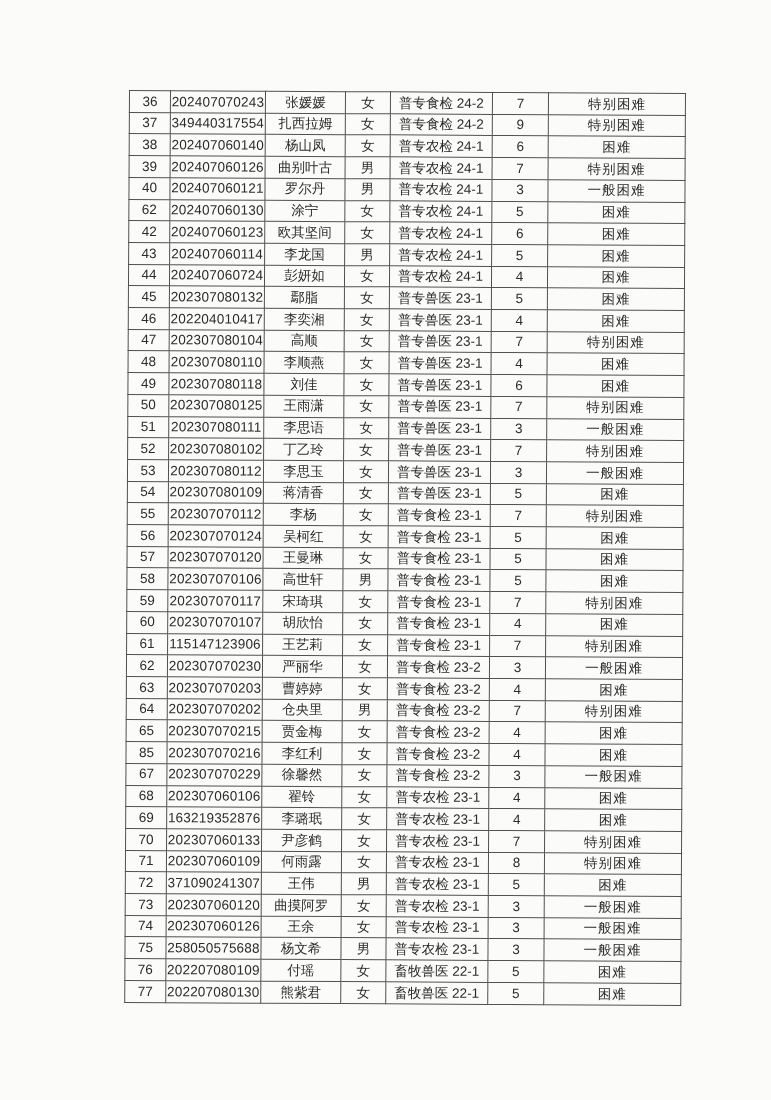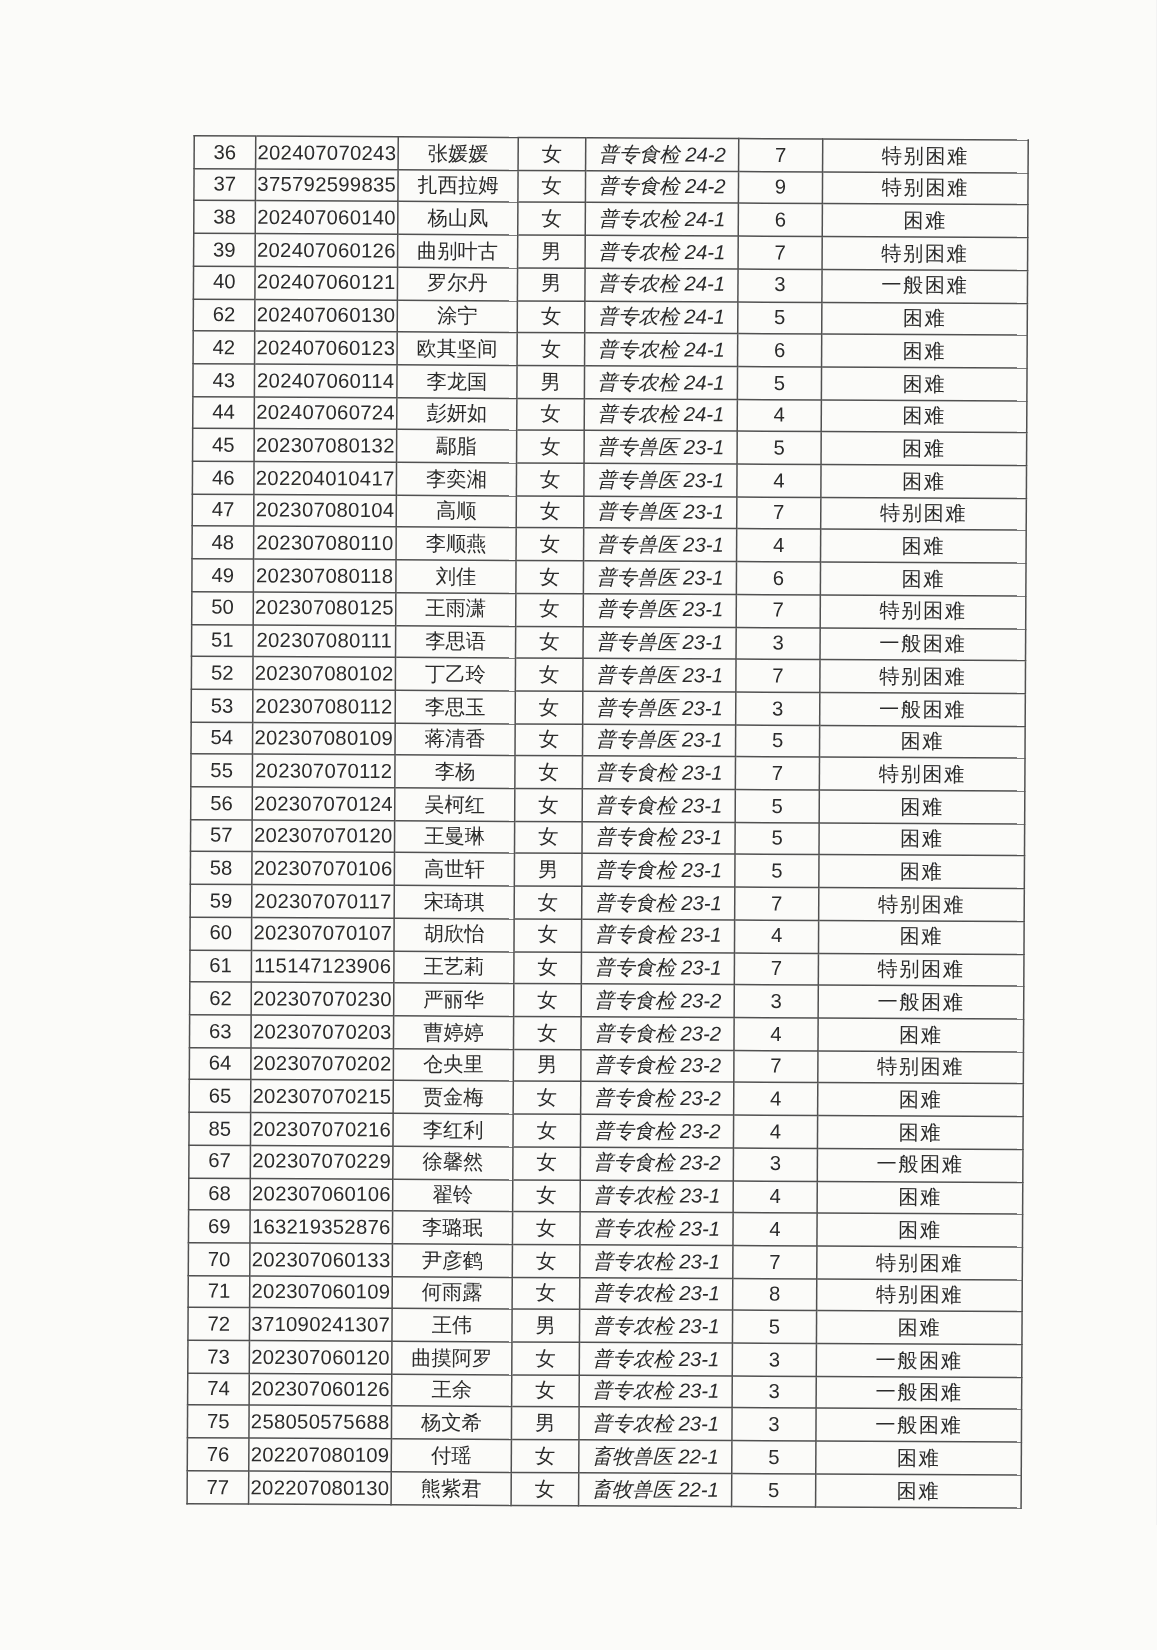--- a/index.html
+++ b/index.html
@@ -39,21 +39,21 @@
     font-size: 13.5px;
     line-height: 1;
     padding: 0;
     white-space: nowrap;
     overflow: hidden;
   }
   td.col-no        { font-size: 13px; }
   td.col-student_id{ font-size: 13px; letter-spacing: 0.2px; }
   td.col-name      { font-size: 13.5px; }
   td.col-gender    { font-size: 13.5px; }
-  td.col-class     { font-size: 13px; font-style: italic; }
+  td.col-class     { font-size: 13px; }
   td.col-score     { font-size: 13px; }
   td.col-level     { font-size: 13.5px; letter-spacing: 1px; }
 
   col.c-no        { width: 41px;  }
   col.c-student_id{ width: 95px;  }
   col.c-name      { width: 80px;  }
   col.c-gender    { width: 45px;  }
   col.c-class     { width: 102px; }
   col.c-score     { width: 56px;  }
   col.c-level     { width: 137px; }
@@ -77,21 +77,21 @@
           <td class="col-no">36</td>
           <td class="col-student_id">202407070243</td>
           <td class="col-name">张媛媛</td>
           <td class="col-gender">女</td>
           <td class="col-class">普专食检 24-2</td>
           <td class="col-score">7</td>
           <td class="col-level">特别困难</td>
         </tr>
         <tr>
           <td class="col-no">37</td>
-          <td class="col-student_id">375792599835</td>
+          <td class="col-student_id">349440317554</td>
           <td class="col-name">扎西拉姆</td>
           <td class="col-gender">女</td>
           <td class="col-class">普专食检 24-2</td>
           <td class="col-score">9</td>
           <td class="col-level">特别困难</td>
         </tr>
         <tr>
           <td class="col-no">38</td>
           <td class="col-student_id">202407060140</td>
           <td class="col-name">杨山凤</td>

